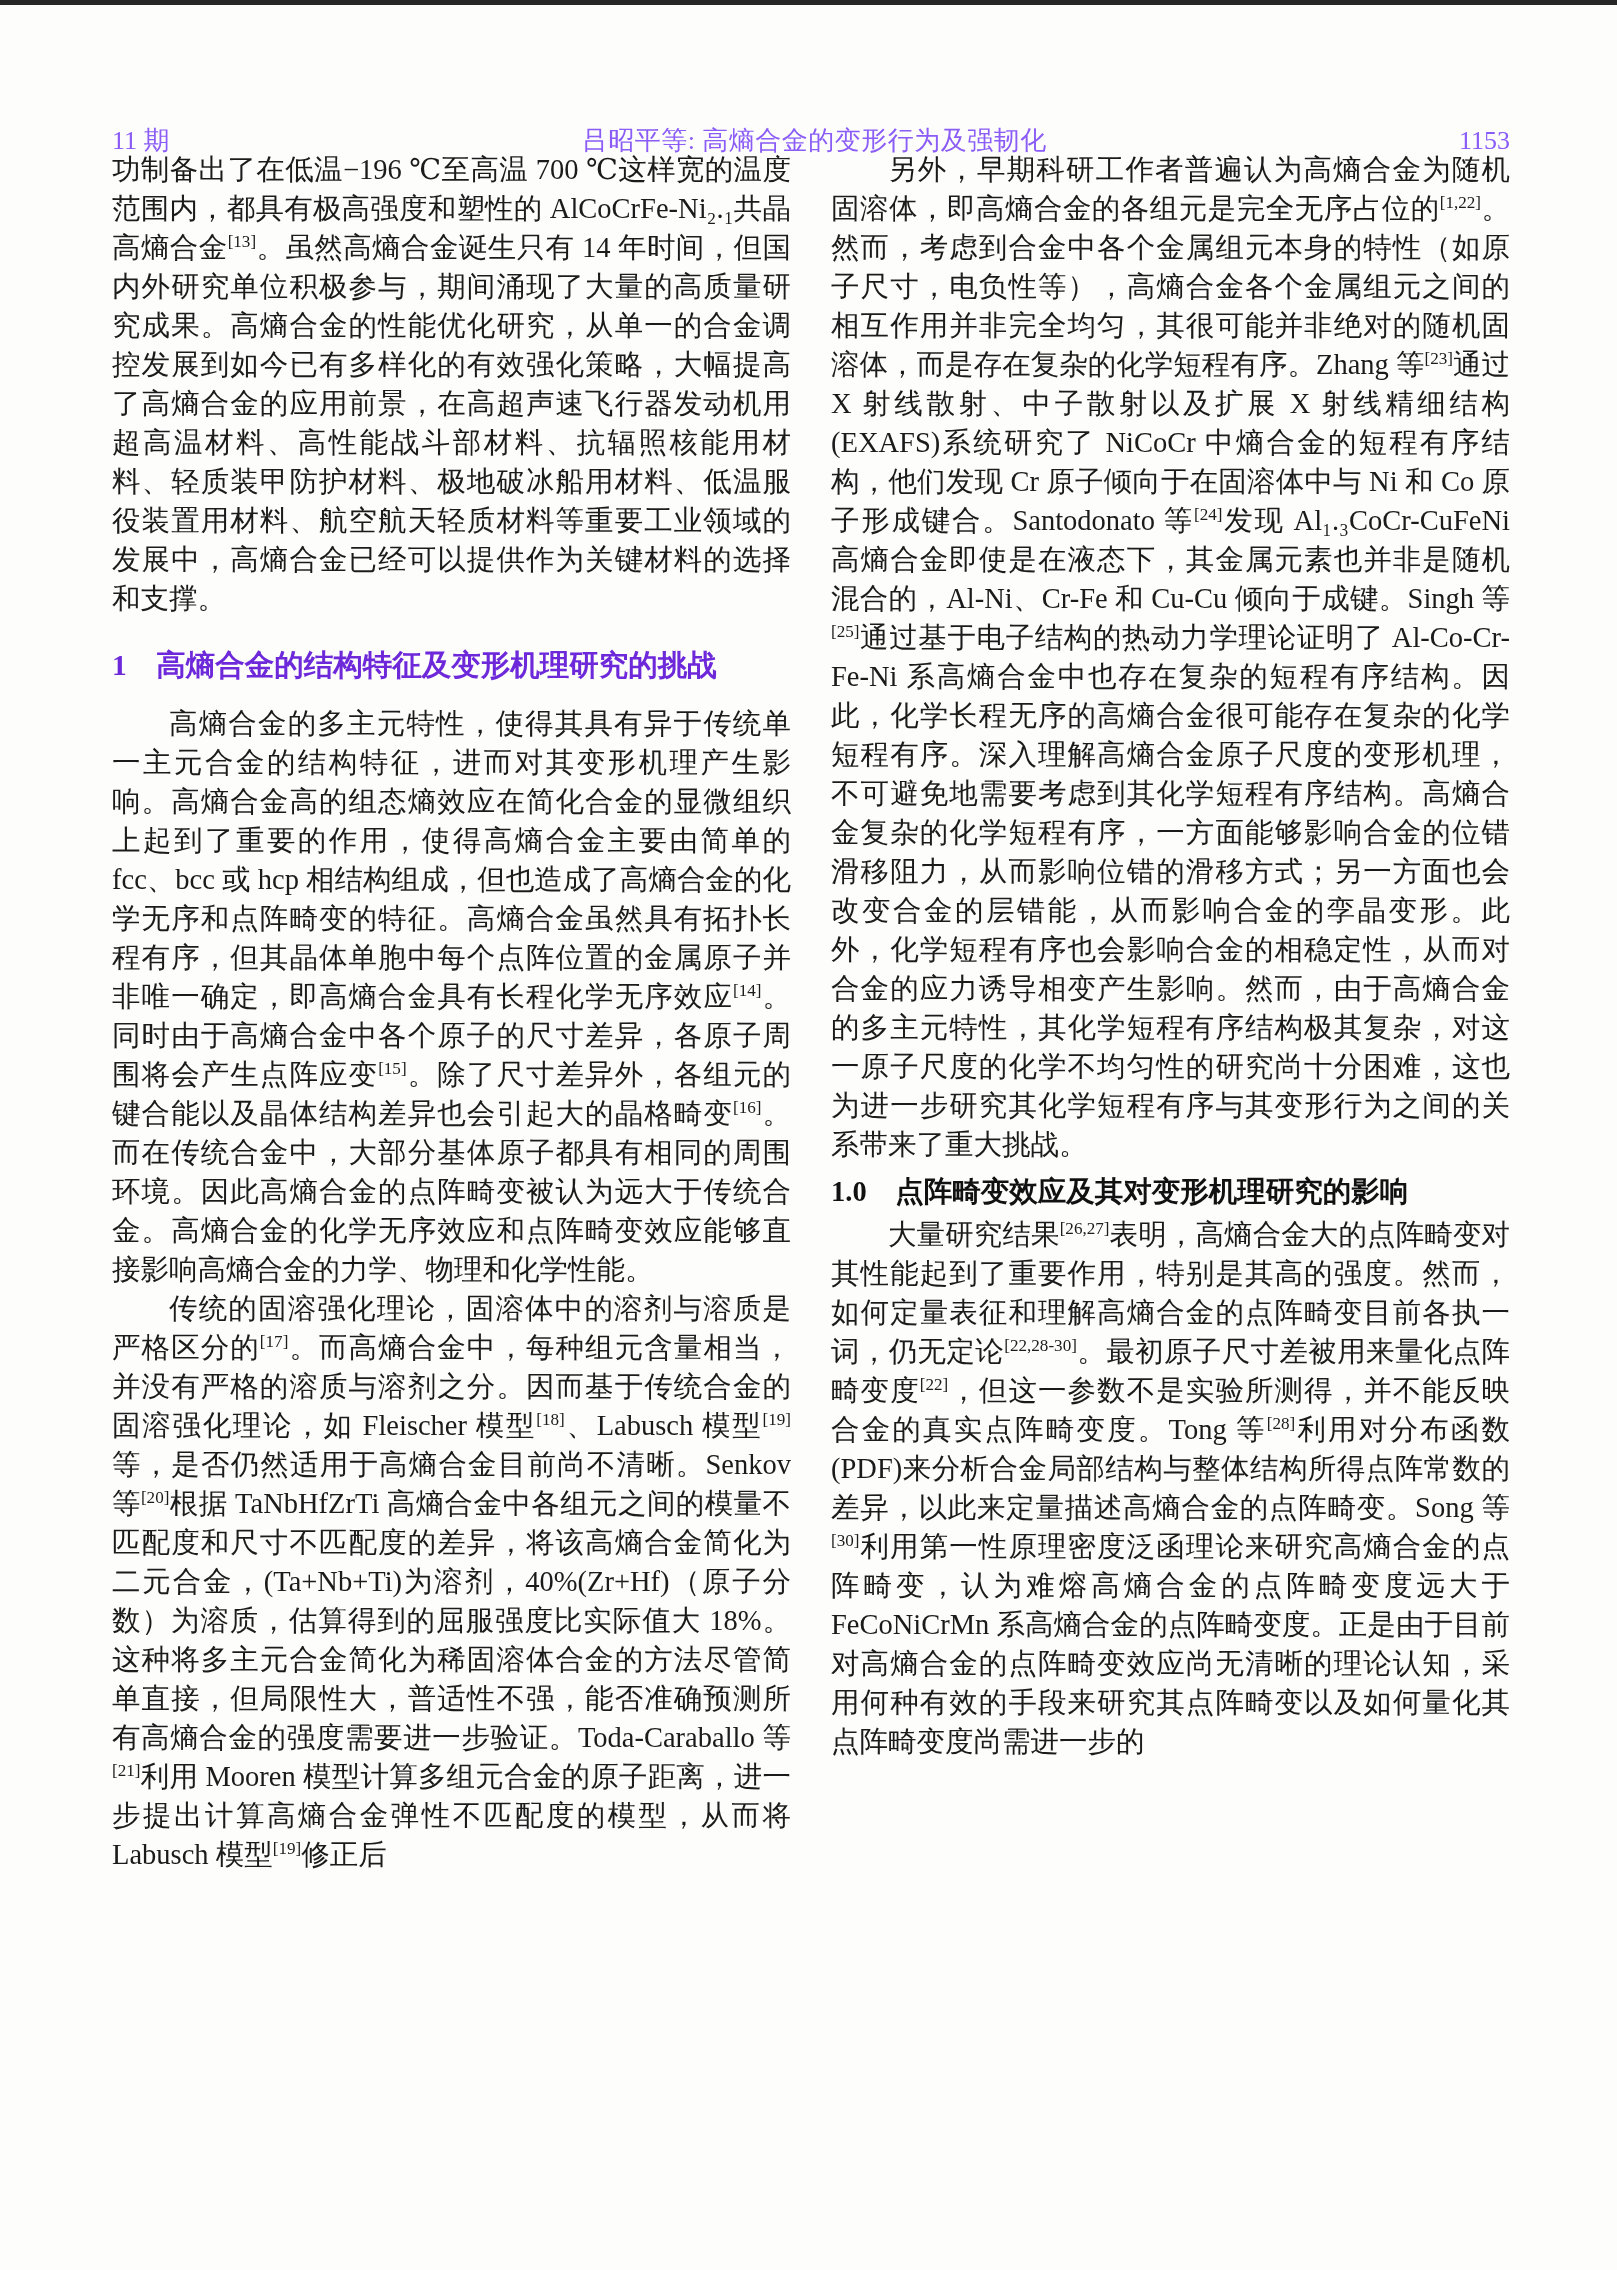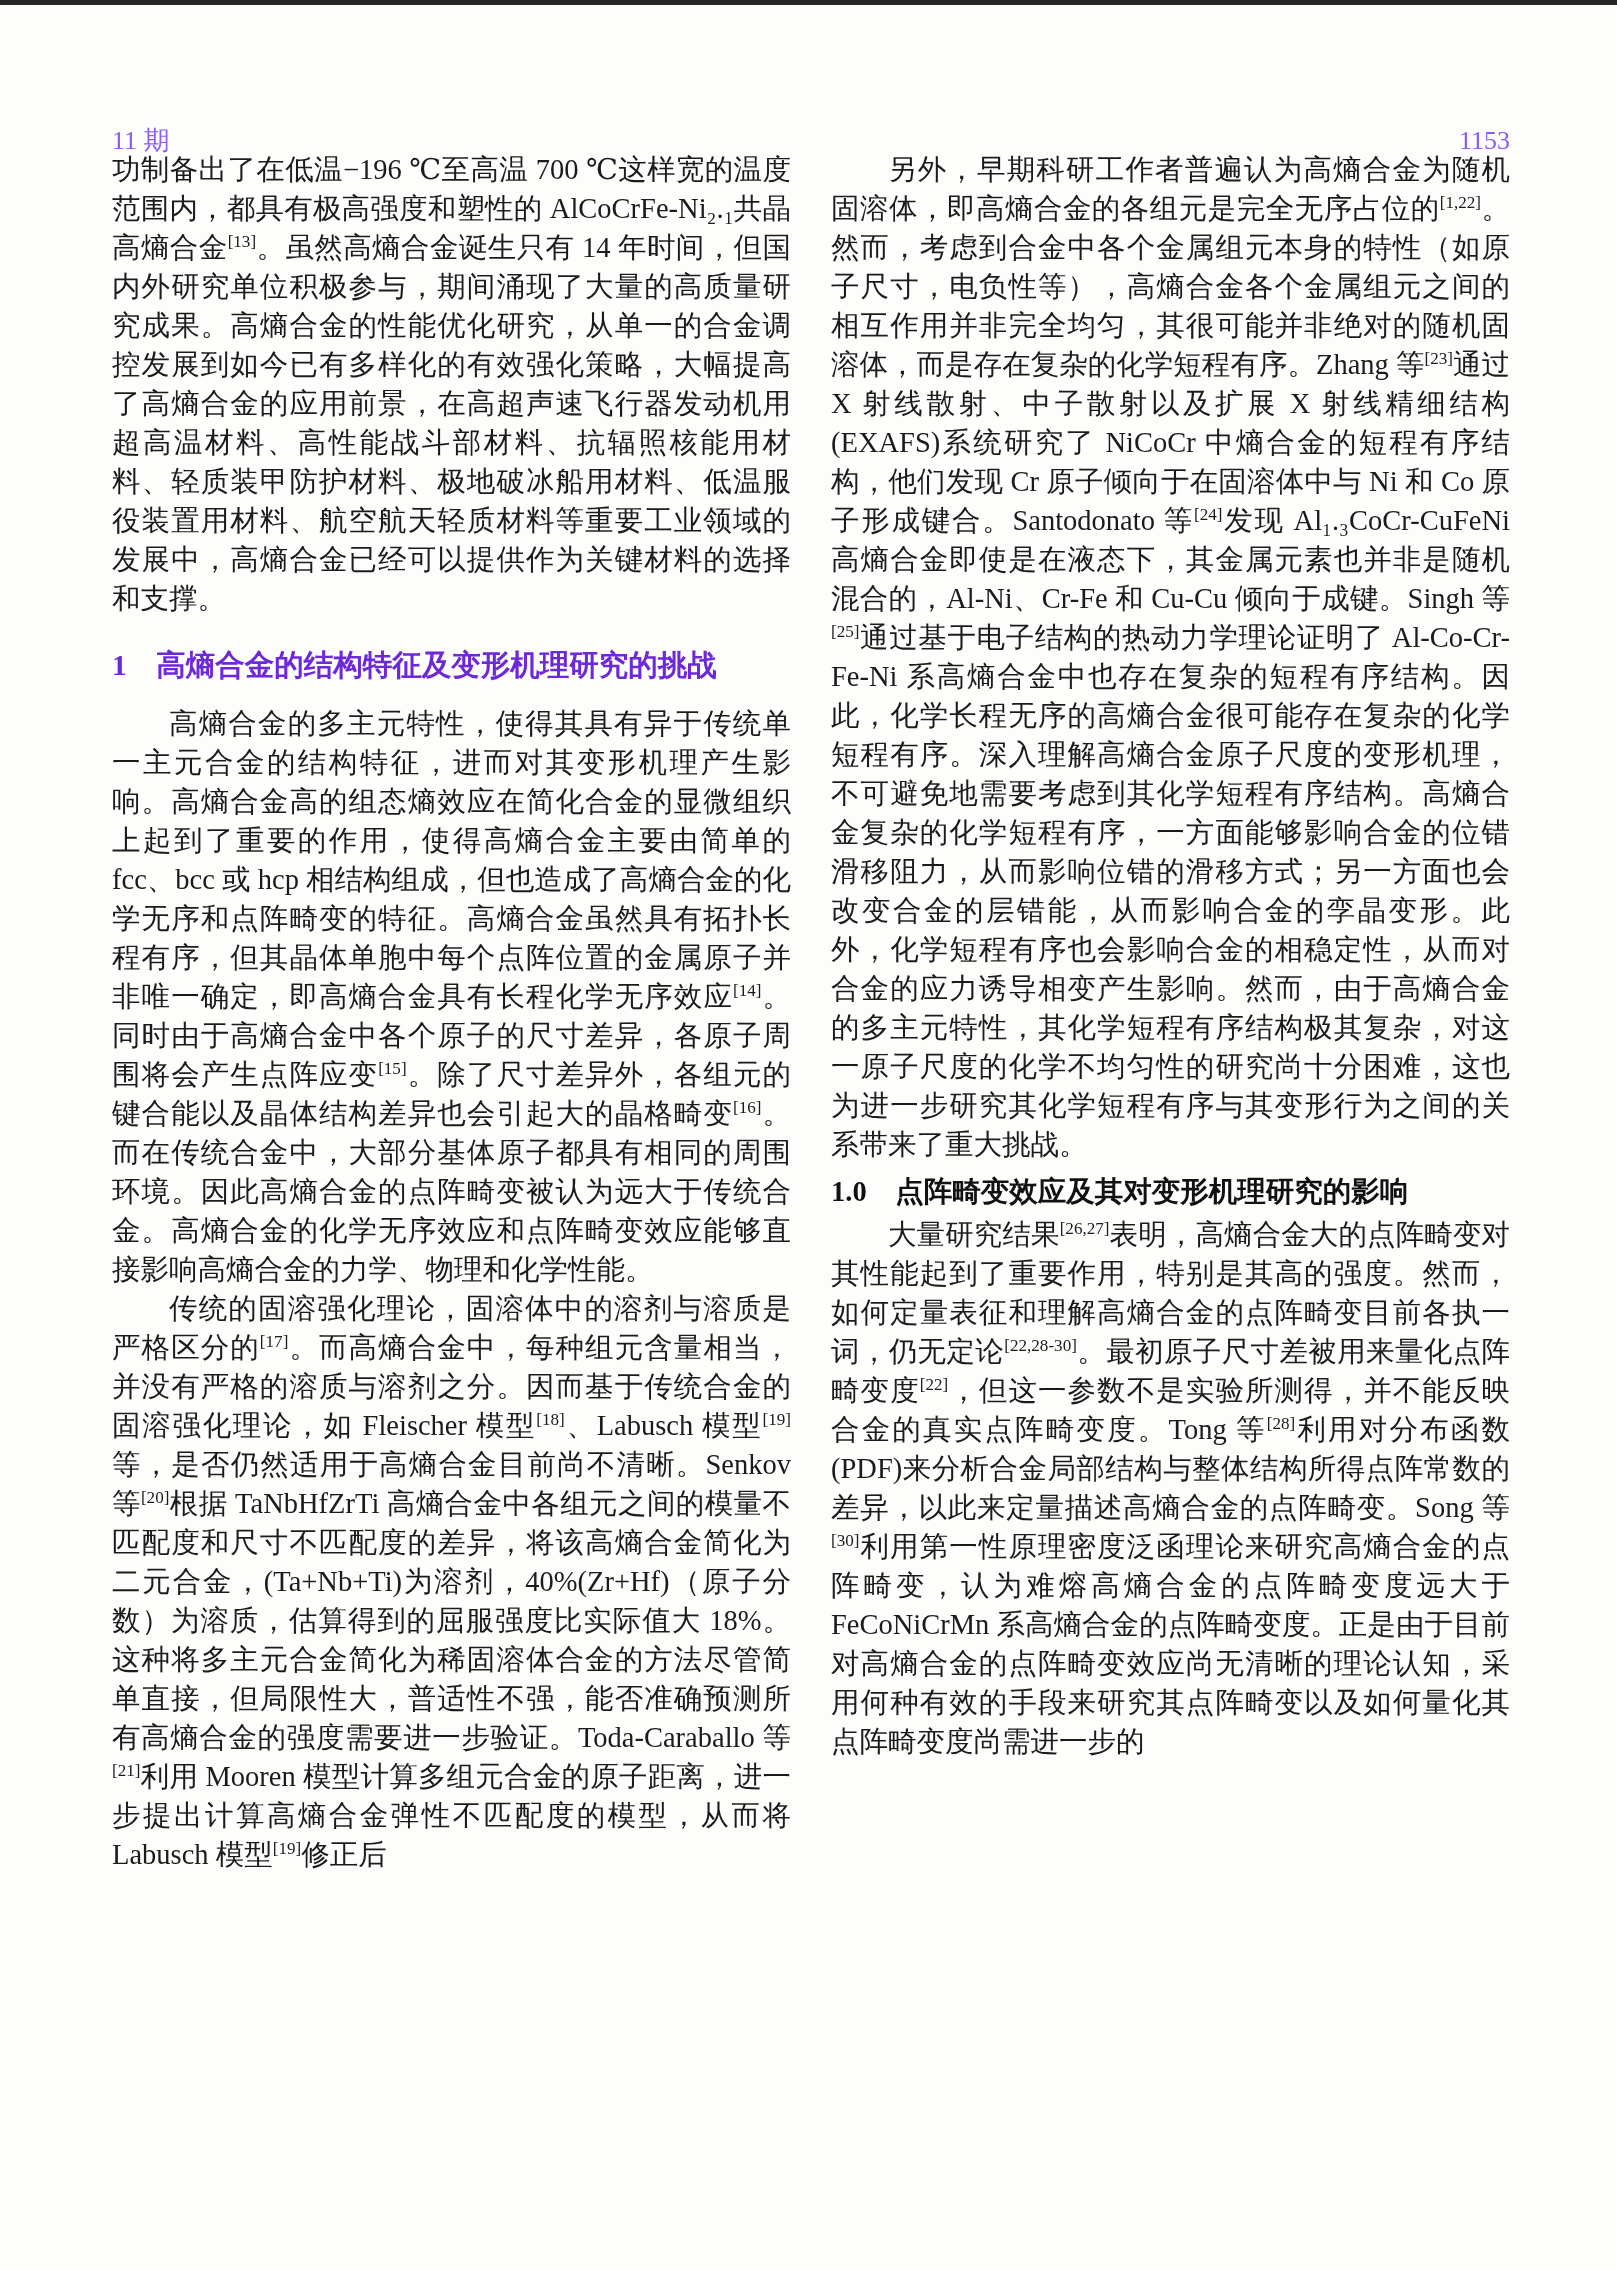--- a/index.html
+++ b/index.html
@@ -80,20 +80,21 @@
   }
 </style>
 </head>
 <body>
 
 <div class="page">
   <div class="scan-edge"></div>
 
   <div class="header">
     <span>11 期</span>
+    <span class="running">吕昭平等: 高熵合金的变形行为及强韧化</span>
     <span>1153</span>
   </div>
 
   <div class="content">
     <div class="column">
         <p class="body">功制备出了在低温−196 ℃至高温 700 ℃这样宽的温度范围内，都具有极高强度和塑性的 AlCoCrFe-Ni₂.₁共晶高熵合金<sup>[13]</sup>。虽然高熵合金诞生只有 14 年时间，但国内外研究单位积极参与，期间涌现了大量的高质量研究成果。高熵合金的性能优化研究，从单一的合金调控发展到如今已有多样化的有效强化策略，大幅提高了高熵合金的应用前景，在高超声速飞行器发动机用超高温材料、高性能战斗部材料、抗辐照核能用材料、轻质装甲防护材料、极地破冰船用材料、低温服役装置用材料、航空航天轻质材料等重要工业领域的发展中，高熵合金已经可以提供作为关键材料的选择和支撑。</p>
         <div class="h1">1　高熵合金的结构特征及变形机理研究的挑战</div>
         <p class="body indent">高熵合金的多主元特性，使得其具有异于传统单一主元合金的结构特征，进而对其变形机理产生影响。高熵合金高的组态熵效应在简化合金的显微组织上起到了重要的作用，使得高熵合金主要由简单的 fcc、bcc 或 hcp 相结构组成，但也造成了高熵合金的化学无序和点阵畸变的特征。高熵合金虽然具有拓扑长程有序，但其晶体单胞中每个点阵位置的金属原子并非唯一确定，即高熵合金具有长程化学无序效应<sup>[14]</sup>。同时由于高熵合金中各个原子的尺寸差异，各原子周围将会产生点阵应变<sup>[15]</sup>。除了尺寸差异外，各组元的键合能以及晶体结构差异也会引起大的晶格畸变<sup>[16]</sup>。而在传统合金中，大部分基体原子都具有相同的周围环境。因此高熵合金的点阵畸变被认为远大于传统合金。高熵合金的化学无序效应和点阵畸变效应能够直接影响高熵合金的力学、物理和化学性能。</p>
         <p class="body indent">传统的固溶强化理论，固溶体中的溶剂与溶质是严格区分的<sup>[17]</sup>。而高熵合金中，每种组元含量相当，并没有严格的溶质与溶剂之分。因而基于传统合金的固溶强化理论，如 Fleischer 模型<sup>[18]</sup>、Labusch 模型<sup>[19]</sup>等，是否仍然适用于高熵合金目前尚不清晰。Senkov 等<sup>[20]</sup>根据 TaNbHfZrTi 高熵合金中各组元之间的模量不匹配度和尺寸不匹配度的差异，将该高熵合金简化为二元合金，(Ta+Nb+Ti)为溶剂，40%(Zr+Hf)（原子分数）为溶质，估算得到的屈服强度比实际值大 18%。这种将多主元合金简化为稀固溶体合金的方法尽管简单直接，但局限性大，普适性不强，能否准确预测所有高熵合金的强度需要进一步验证。Toda-Caraballo 等<sup>[21]</sup>利用 Mooren 模型计算多组元合金的原子距离，进一步提出计算高熵合金弹性不匹配度的模型，从而将 Labusch 模型<sup>[19]</sup>修正后</p>
       </div>

